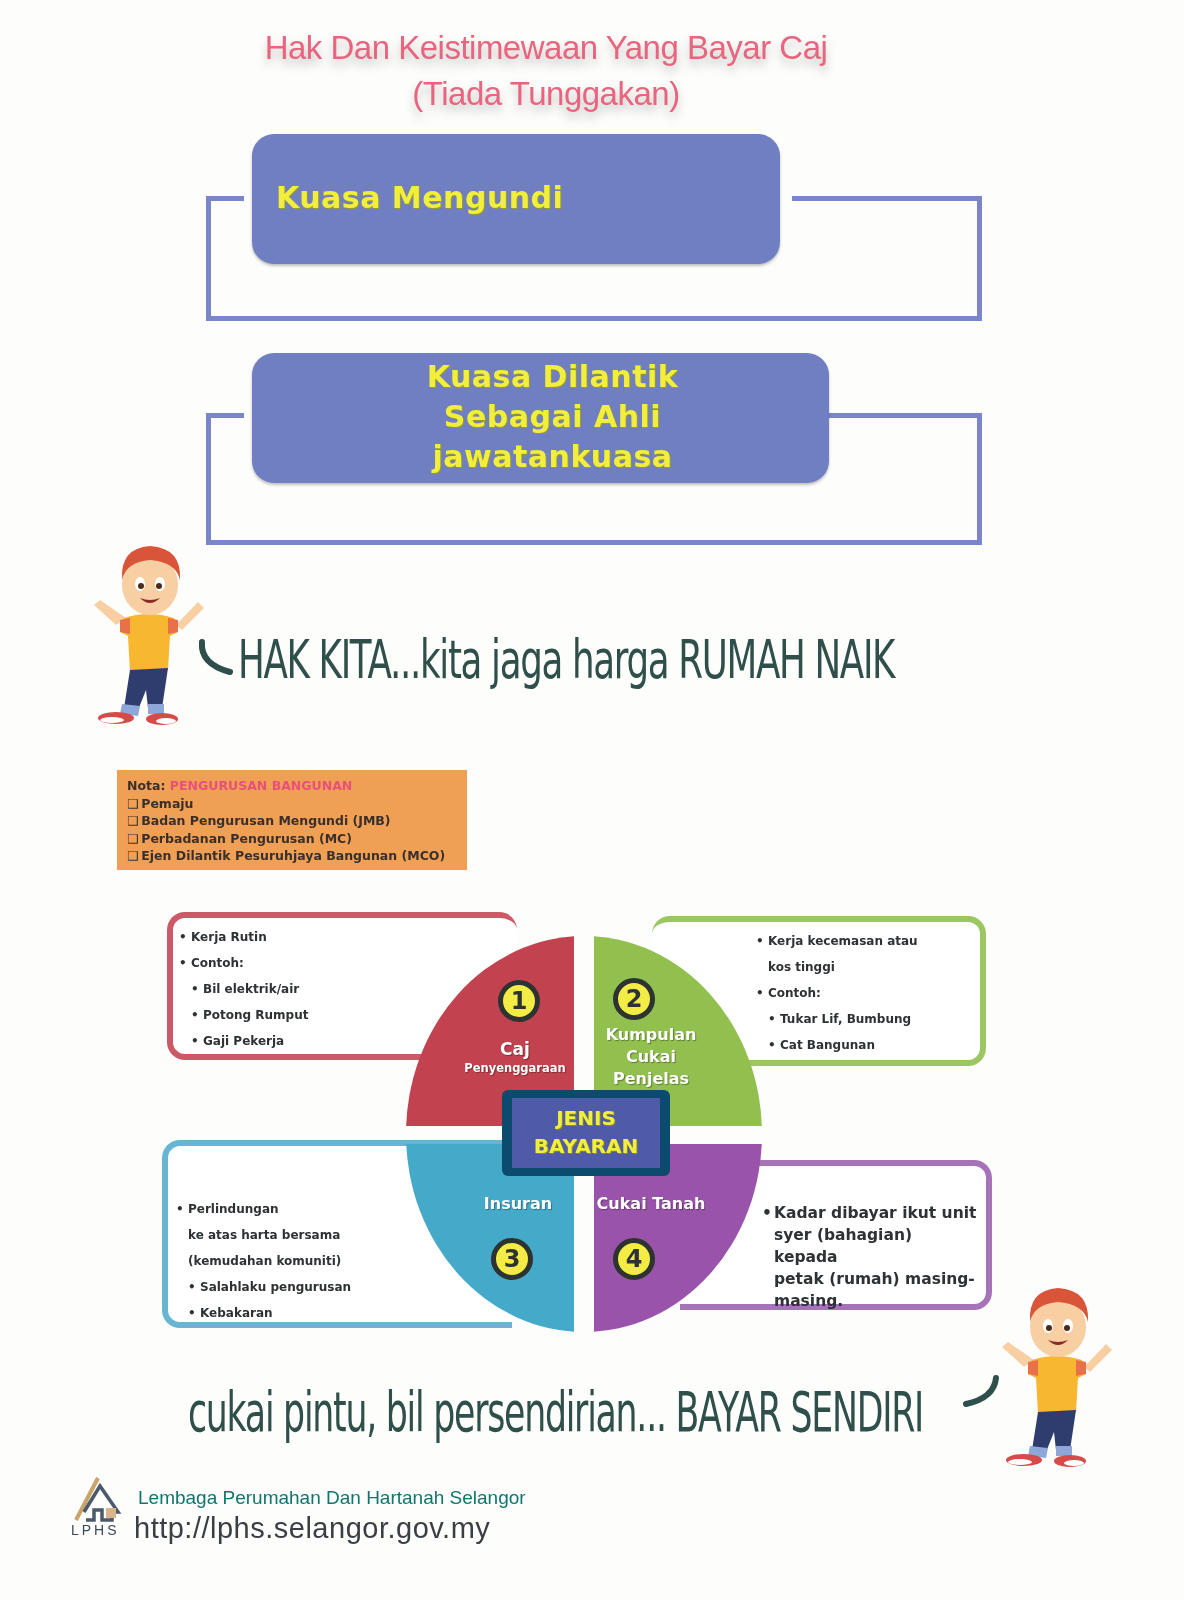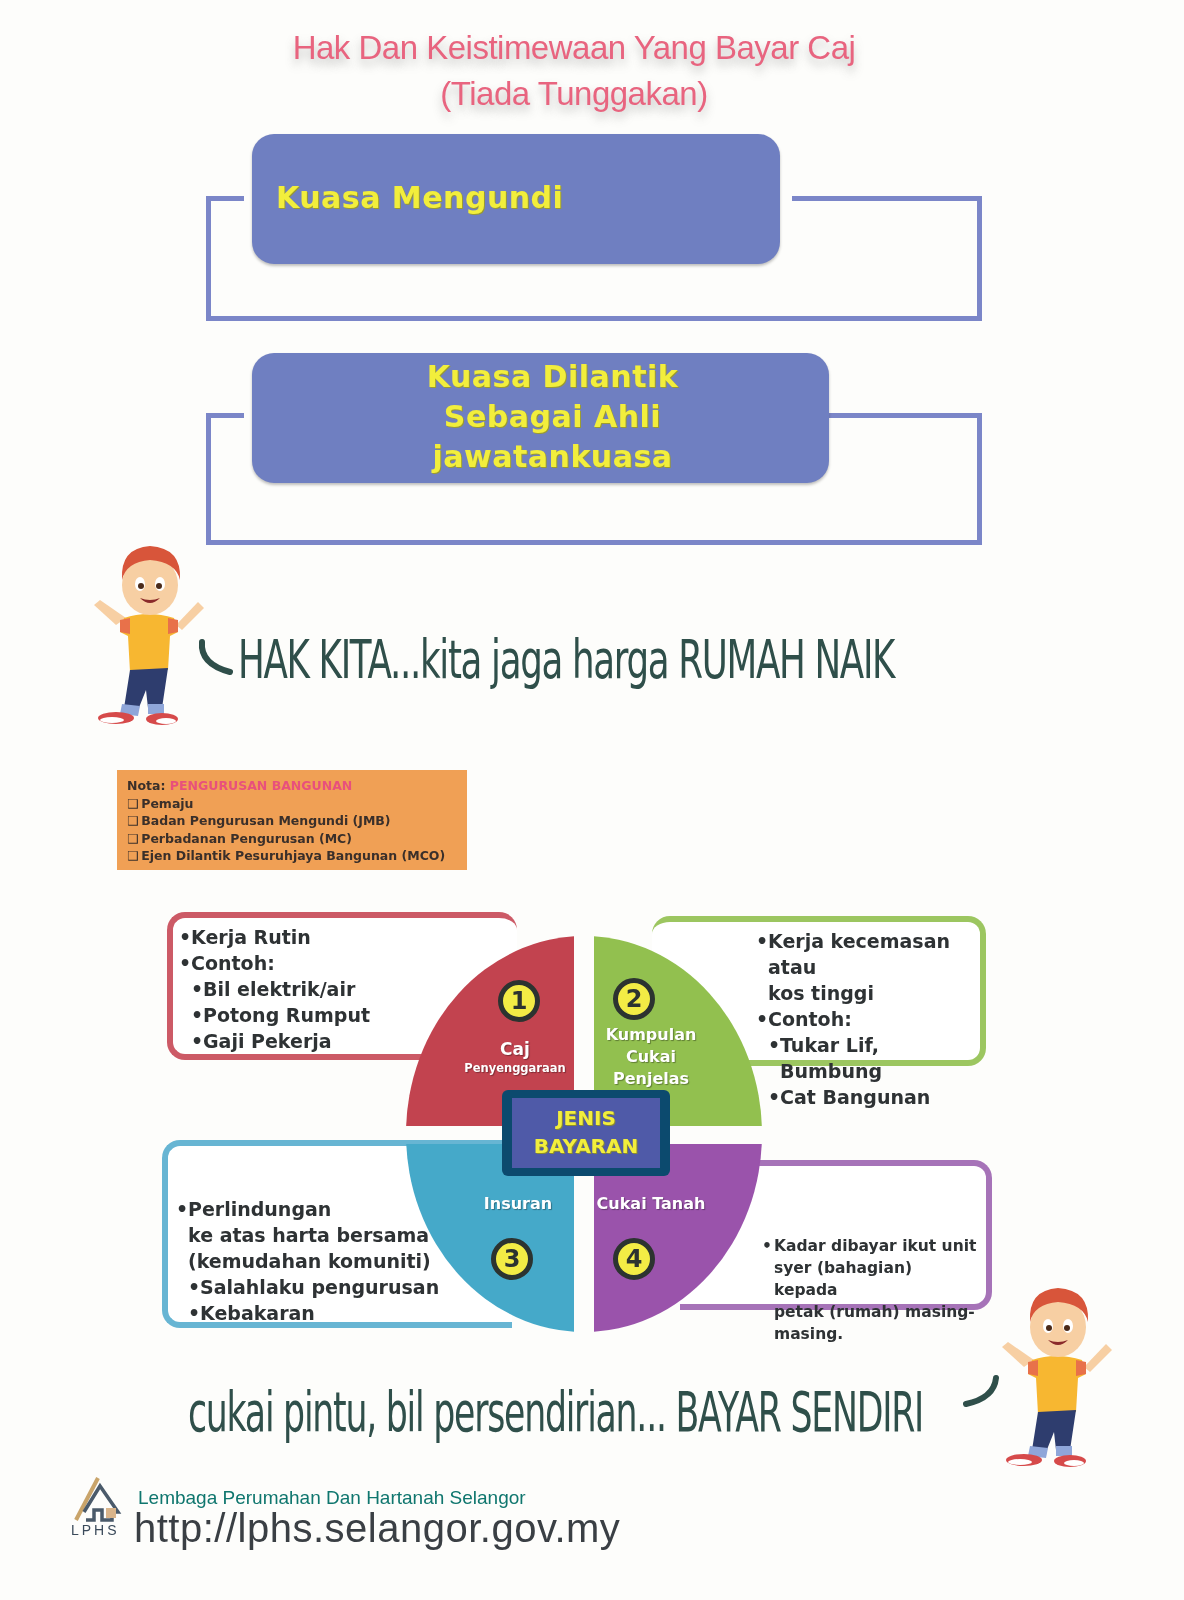--- a/index.html
+++ b/index.html
@@ -9,21 +9,20 @@
       font-family: "Liberation Sans", sans-serif;
     }
     .abs { position: absolute; }
 
     
     .title {
       left: 0; width: 1092px; text-align: center; color: #e8647f;
       font-family: "Liberation Sans", sans-serif; font-size: 33px; line-height: 44px;
       text-shadow: 0 6px 10px rgba(120,120,120,0.45);
       letter-spacing: -0.5px;
-      padding-left: 28px;
     }
     .title-1 { top: 26px; }
     .title-2 { top: 72px; }
 
     
     .bracket {
       border: 5px solid #7b86c8; border-top: none; background: transparent;
     }
     .bracket-top-l, .bracket-top-r { height: 5px; background: #7b86c8; }
     .right-card {
@@ -50,21 +49,21 @@
       font-family: "DejaVu Sans", sans-serif; font-size: 12.5px; line-height: 17.5px;
       font-weight: bold; color: #3a2f2a;
     }
     .note .hl { color: #e8507c; }
     .note .chk { font-weight: normal; margin-right: 3px; }
 
     
     .info {
       background: #fff; border-radius: 16px; box-sizing: border-box;
       font-family: "DejaVu Sans", sans-serif; font-weight: bold; color: #2e3234;
-      font-size: 19px; line-height: 26px;
+      font-size: 12px; line-height: 26px;
     }
     .info ul { list-style: none; margin: 0; padding: 0; }
     .info li { position: relative; padding-left: 12px; }
     .info li::before { content: "•"; position: absolute; left: 0; font-weight: bold; }
     .info li.sub { padding-left: 24px; }
     .info li.sub::before { left: 12px; }
     .info li.cont { padding-left: 12px; }
     .info li.cont::before { content: ""; }
 
     
@@ -188,21 +187,21 @@
 <div class="abs info" style="left:162px;top:1140px;width:350px;height:188px;border:6px solid #67b5d3;border-right:none;border-radius:18px 0 0 18px;padding:50px 6px 0 8px;">
   <ul>
     <li>Perlindungan</li>
     <li class="cont">ke atas harta bersama</li>
     <li class="cont">(kemudahan komuniti)</li>
     <li class="sub">Salahlaku pengurusan</li>
     <li class="sub">Kebakaran</li>
   </ul>
 </div>
 
-<div class="abs info" style="left:680px;top:1160px;width:312px;height:150px;border:6px solid #a673b8;border-left:none;border-radius:0 18px 18px 0;padding:69px 6px 0 82px;font-size:15.5px;line-height:22px;">
+<div class="abs info" style="left:680px;top:1160px;width:312px;height:150px;border:6px solid #a673b8;border-left:none;border-radius:0 18px 18px 0;padding:36px 6px 0 82px;font-size:15.5px;line-height:22px;">
   <ul>
     <li>Kadar dibayar ikut unit</li>
     <li class="cont">syer (bahagian) kepada</li>
     <li class="cont">petak (rumah) masing-</li>
     <li class="cont">masing.</li>
   </ul>
 </div>
 
 <div>
 
@@ -275,14 +274,14 @@
 </svg>
 
 <div>
   <svg class="abs" style="left:72px;top:1472px;" width="56" height="52" viewBox="0 0 56 52">
     <path d="M4 48 L26 6" stroke="#c9a46a" stroke-width="4" fill="none"></path>
     <path d="M12 40 L28 14 L46 40 L40 40 L40 48 L30 48 L30 38 L22 38 L22 48 L14 48" stroke="#4a5a6a" stroke-width="3.5" fill="none"></path>
     <rect x="34" y="36" width="10" height="10" fill="#d9b48a"></rect>
   </svg>
   <div class="abs logo-text" style="left:71px;top:1522px;font-size:14px;letter-spacing:3px;color:#3a4a5a;">LPHS</div>
   <div class="abs logo-text" style="left:138px;top:1486px;font-size:19px;line-height:24px;">Lembaga Perumahan Dan Hartanah Selangor</div>
-  <div class="abs logo-text" style="left:134px;top:1508px;font-size:40px;line-height:40px;letter-spacing:0.5px;color:#3a3f44;">http://lphs.selangor.gov.my</div>
+  <div class="abs logo-text" style="left:134px;top:1508px;font-size:29px;line-height:40px;letter-spacing:0.5px;color:#3a3f44;">http://lphs.selangor.gov.my</div>
 </div>
 
 </body></html>

